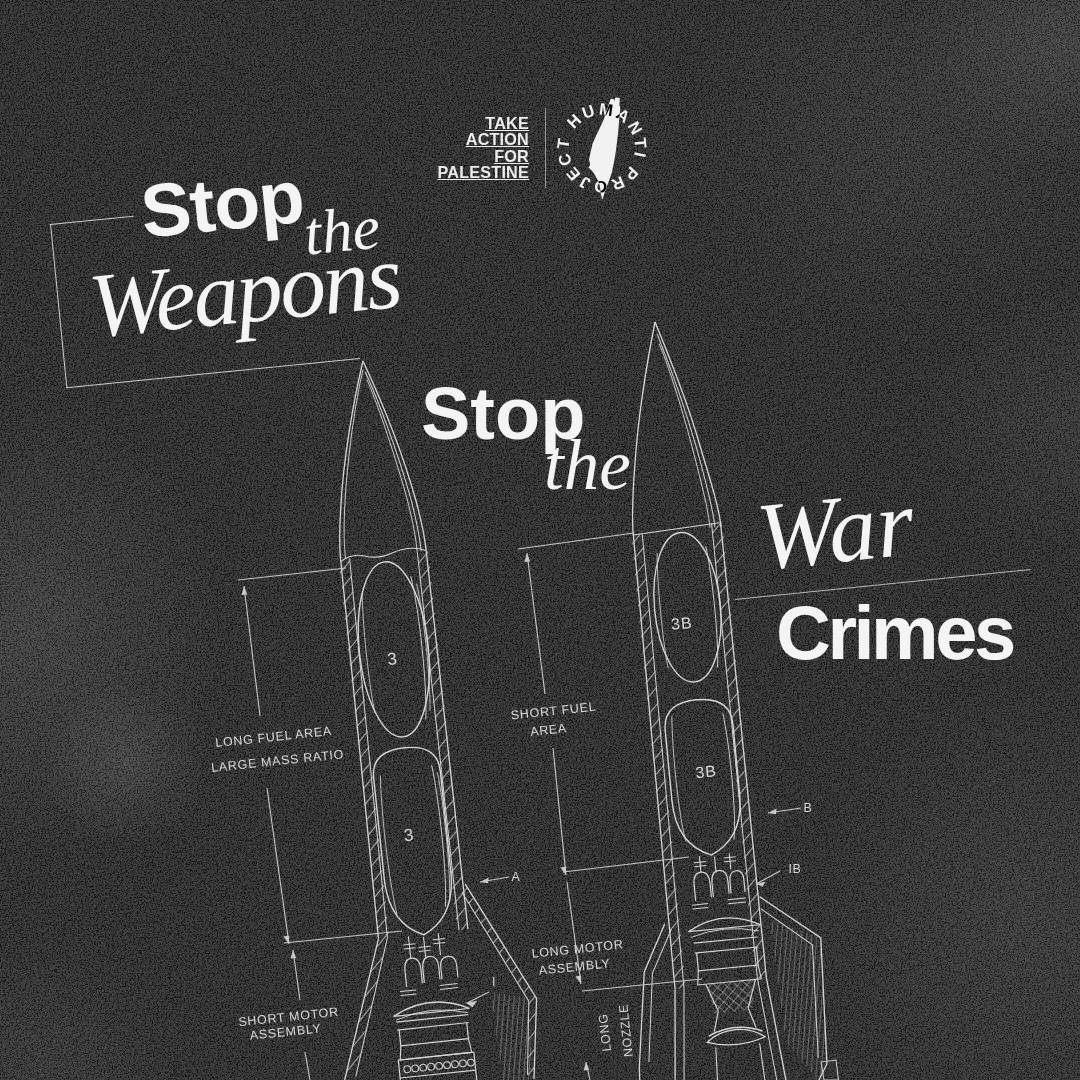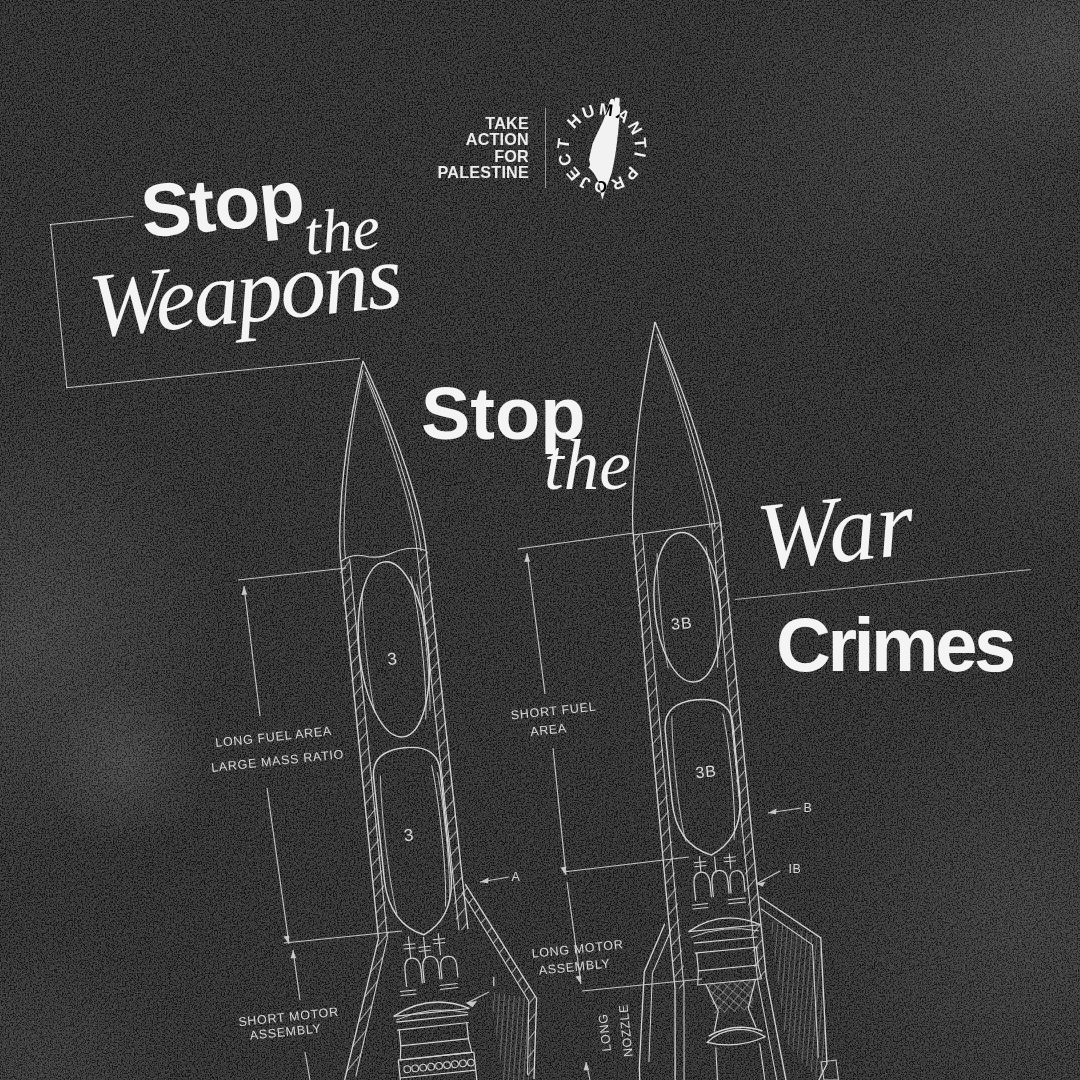--- a/index.html
+++ b/index.html
@@ -253,30 +253,30 @@
 
     <g>
       <path d="M615.6 97.6 L619.5 98.1 C619.9 100.6 619.7 102.6 619.3 104.6 L620.3 108.6 C619.8 113 619.4 117.5 619 122 C618.4 130 617.6 138 616.6 145.5 C615.8 151.5 614.9 157.5 613.9 162.5 C613.2 166 612.6 169 612.2 171.3 C610.6 176.5 608.8 181.7 607 186 C605.6 189.6 604.4 193 603.6 196 C603.2 197.9 602.6 199.3 602.1 199.3 C601.4 197.1 600.8 193.6 600.4 190.1 C600 186.9 599.4 183.9 598.2 181.1 C596.4 177.1 594 173.3 591.6 170.5 C590.4 169.1 589.1 168 588.3 167.6 C589.3 166.4 590.3 165.1 590.1 163.7 C589.6 162.3 589.2 160.9 589 159.5 C590 154.5 591.2 149 592.6 143.5 C595.5 137 598.5 130.5 601.5 124.5 C604.3 118.5 606.5 112 608 107.5 C608.5 104.5 609.5 102 610.2 100 C611 98.6 612.6 98.4 613.4 99 C613.9 99.5 614.2 100.1 614.4 100.6 L614.7 102.5 L614.8 98.6 Z" fill="#f2f2f2"></path>
       <path id="logoarc" d="M574.3 130.0 A33 33 0 1 1 629.7 166.0 A33 33 0 1 1 574.3 130.0" fill="none"></path>
       <text font-family="Liberation Sans" font-weight="bold" font-size="16.5" fill="#f2f2f2" letter-spacing="2.7" style="mix-blend-mode:difference">
         <textPath href="#logoarc">HUMANTI PROJECT</textPath>
       </text>
     </g>
   </svg>
 
-  <div id="takeaction" class="hl" style="position:absolute;">TAKE<br>ACTION<br>FOR<br>PALESTINE</div>
+  <div id="takeaction" class="hl" style="position:absolute;text-decoration:underline;">TAKE<br>ACTION<br>FOR<br>PALESTINE</div>
   <div id="logodiv" style="position:absolute;"></div>
 
   <div id="box1" style="position:absolute;">
     <div class="bl" style="left:0;top:0;width:1px;height:165px;"></div>
     <div class="bl" style="left:0;top:164px;width:295px;height:1px;"></div>
     <div class="bl" style="left:0;top:0;width:84px;height:1px;"></div>
     <div class="hl" id="stop1">Stop</div>
     <div class="hl" id="the1">the</div>
     <div class="hl" id="weapons">Weapons</div>
   </div>
 
   <div class="hl" id="stop2" style="position:absolute;">Stop</div>
   <div class="hl" id="the2" style="position:absolute;">the</div>
   <div class="hl" id="war" style="position:absolute;">War</div>
   <div id="warline" style="position:absolute;"></div>
-  <div class="hl" id="crimes" style="position:absolute;margin-top:12px;">Crimes</div>
+  <div class="hl" id="crimes" style="position:absolute;">Crimes</div>
 </div>
 
 </body></html>

